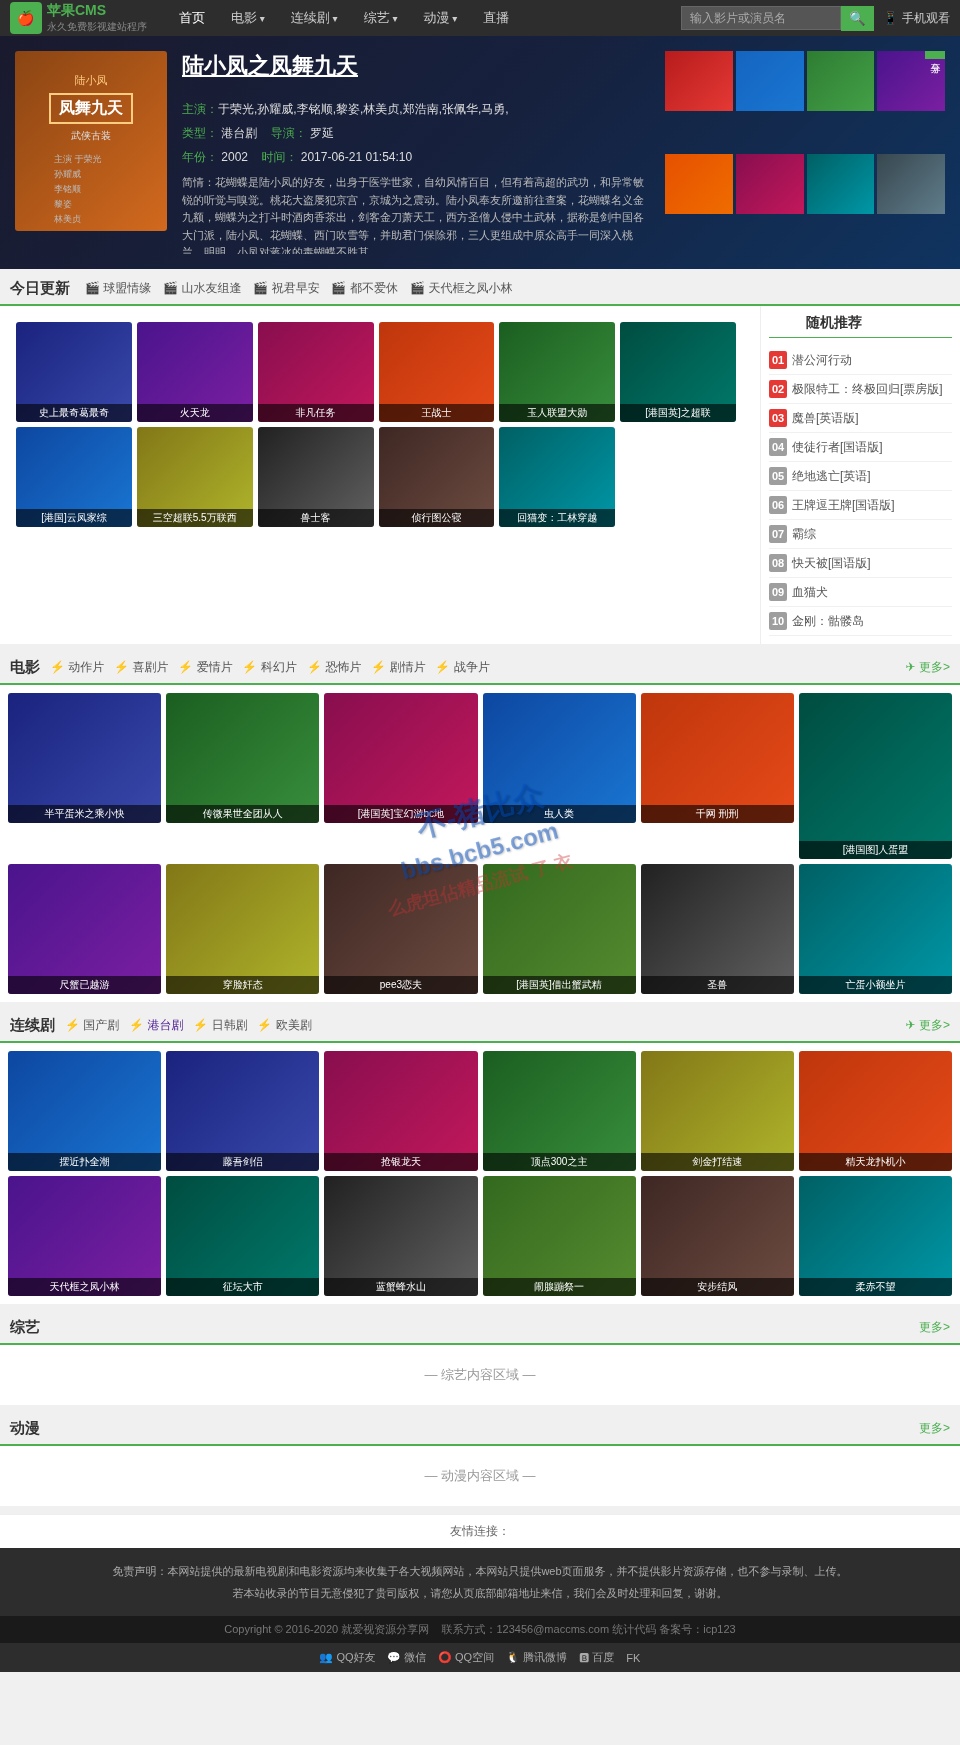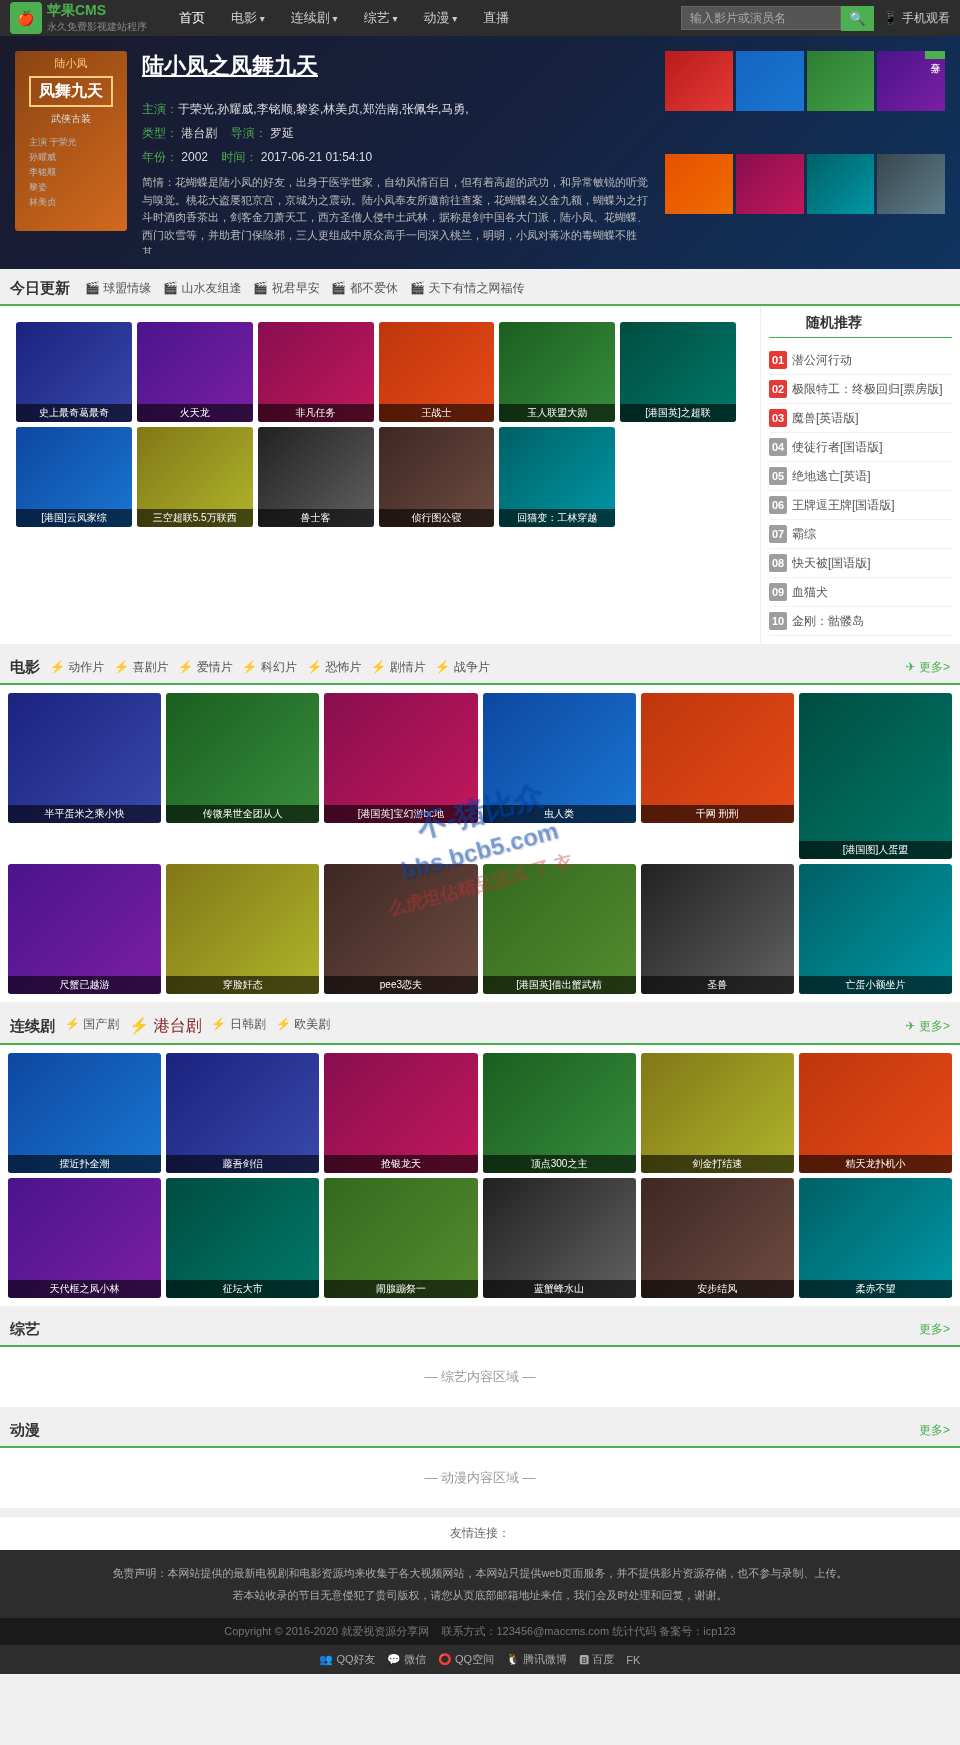--- a/index.html
+++ b/index.html
@@ -16,21 +16,21 @@
     .nav-item.active { color: white; }
     .nav-item.has-arrow::after { content: " ▾"; font-size: 10px; }
     .search-box { margin-left: auto; display: flex; align-items: center; }
     .search-input { background: #555; border: 1px solid #666; color: white; padding: 4px 8px; font-size: 12px; width: 160px; outline: none; }
     .search-input::placeholder { color: #aaa; }
     .search-btn { background: #4CAF50; border: none; color: white; padding: 5px 8px; cursor: pointer; }
     .mobile-view { color: #ccc; font-size: 12px; margin-left: 10px; cursor: pointer; }
 
     
     .hero { background: linear-gradient(135deg, #1a1a2e 0%, #16213e 50%, #0f3460 100%); padding: 15px; display: flex; gap: 15px; min-height: 220px; }
-    .hero-poster-placeholder { width: 112px; height: 180px; background: linear-gradient(135deg, #8B4513, #D2691E); border-radius: 3px; display: flex; align-items: flex-start; justify-content: center; overflow: hidden; position: relative; }
+    .hero-poster-placeholder { width: 152px; height: 180px; background: linear-gradient(135deg, #8B4513, #D2691E); border-radius: 3px; display: flex; align-items: flex-end; justify-content: center; overflow: hidden; position: relative; }
     .hero-info { flex: 1; color: #ccc; }
     .hero-title { font-size: 22px; color: white; font-weight: bold; margin-bottom: 16px; text-decoration: underline; }
     .hero-meta { font-size: 12px; line-height: 2; }
     .hero-meta span { color: #aaa; }
     .hero-meta .value { color: #ddd; }
     .hero-meta .label { color: #4CAF50; }
     .hero-desc { font-size: 11px; color: #bbb; line-height: 1.6; margin-top: 5px; max-height: 80px; overflow: hidden; }
     .hero-images { width: 280px; flex-shrink: 0; display: grid; grid-template-columns: repeat(4, 1fr); gap: 3px; }
     .hero-thumb-placeholder { width: 100%; height: 60px; background: linear-gradient(135deg, #333, #555); }
 
@@ -91,21 +91,21 @@
     <input class="search-input" type="text" placeholder="输入影片或演员名" style="">
     <button class="search-btn">🔍</button>
   </div>
   <span class="mobile-view">📱 手机观看</span>
 </div>
 
 <div class="hero">
   <div class="hero-poster-placeholder">
     <div style="text-align:center; color:white; font-size:13px; padding:5px;">
       <div style="font-size:11px; margin-bottom:5px; color:#ffcc80;">陆小凤</div>
-      <div style="font-size:16px; font-weight:bold; color:white; border: 2px solid #ffcc80; padding:3px 8px; margin:5px;">凤舞九天</div>
+      <div style="font-size:16px; font-weight:bold; color:white; border: 2px solid #ffcc80; padding:3px 8px; ">凤舞九天</div>
       <div style="font-size:10px; color:#ddd; margin-top:5px;">武侠古装</div>
       <div style="margin-top:10px; display:flex; flex-direction:column; gap:2px; font-size:9px; color:#bbb; text-align:left; padding: 0 5px;">
         <div>主演 于荣光</div>
         <div>孙耀威</div>
         <div>李铭顺</div>
         <div>黎姿</div>
         <div>林美贞</div>
       </div>
     </div>
   </div>
@@ -144,21 +144,21 @@
 </div>
 
 <div class="section-wrapper">
   <div style="display:flex; align-items:center; padding:6px 10px; background:#f0f0f0; border-bottom:2px solid #4CAF50;">
     <span style="font-size:15px;font-weight:bold;color:#333;margin-right:15px;">今日更新</span>
     <div style="display:flex;gap:12px;flex:1;">
       <a style="color:#555;font-size:12px;cursor:pointer;">🎬 球盟情缘</a>
       <a style="color:#555;font-size:12px;cursor:pointer;">🎬 山水友组逢</a>
       <a style="color:#555;font-size:12px;cursor:pointer;">🎬 祝君早安</a>
       <a style="color:#555;font-size:12px;cursor:pointer;">🎬 都不爱休</a>
-      <a style="color:#555;font-size:12px;cursor:pointer;">🎬 天下有情之网福传</a>
+      <a style="color:#555;font-size:12px;cursor:pointer;">🎬 天代框之凤小林</a>
     </div>
   </div>
   <div class="today-update">
     <div class="today-main">
       <div class="movie-grid">
         <div class="movie-card">
             <div class="movie-thumb c1">
               <div class="movie-label">史上最奇葛最奇</div>
             </div>
           </div>
@@ -346,21 +346,21 @@
       <div style="color:rgba(200,50,50,0.4);font-size:18px;font-weight:bold;transform:rotate(-15deg);margin-top:8px;">么虎坦佔精品流试 了 衣</div>
     </div>
   </div>
 </div>
 
 <div class="section-wrapper" style="margin-top:8px;">
   <div style="display:flex;align-items:center;padding:6px 10px;background:#f0f0f0;border-bottom:2px solid #4CAF50;">
     <span style="font-size:15px;font-weight:bold;color:#333;margin-right:10px;">连续剧</span>
     <div style="display:flex;gap:10px;flex:1;">
       <a style="color:#555;font-size:12px;cursor:pointer;">⚡ 国产剧</a>
-      <a style="color:#7f1d1d;font-size:16px;cursor:pointer;">⚡ 港台剧</a>
+      <a style="color:#4c1d95;font-size:12px;cursor:pointer;">⚡ 港台剧</a>
       <a style="color:#555;font-size:12px;cursor:pointer;">⚡ 日韩剧</a>
       <a style="color:#555;font-size:12px;cursor:pointer;">⚡ 欧美剧</a>
     </div>
     <a style="color:#4CAF50;font-size:12px;cursor:pointer;">✈ 更多&gt;</a>
   </div>
   <div class="movie-grid">
     <div class="movie-card">
         <div class="movie-thumb c7" style="height:120px;">
           <div class="movie-label">摆近扑全潮</div>
         </div>
@@ -394,27 +394,27 @@
         <div class="movie-thumb c2" style="height:120px;">
           <div class="movie-label">天代框之凤小林</div>
         </div>
       </div>
     <div class="movie-card">
         <div class="movie-thumb c6" style="height:120px;">
           <div class="movie-label">征坛大市</div>
         </div>
       </div>
     <div class="movie-card">
+        <div class="movie-thumb c10" style="height:120px;">
+          <div class="movie-label">蓝蟹蜂水山</div>
+        </div>
+      </div>
+    <div class="movie-card">
         <div class="movie-thumb c8" style="height:120px;">
           <div class="movie-label">闹腺蹦祭一</div>
-        </div>
-      </div>
-    <div class="movie-card">
-        <div class="movie-thumb c10" style="height:120px;">
-          <div class="movie-label">蓝蟹蜂水山</div>
         </div>
       </div>
     <div class="movie-card">
         <div class="movie-thumb c11" style="height:120px;">
           <div class="movie-label">安步结风</div>
         </div>
       </div>
     <div class="movie-card">
         <div class="movie-thumb c12" style="height:120px;">
           <div class="movie-label">柔赤不望</div>

